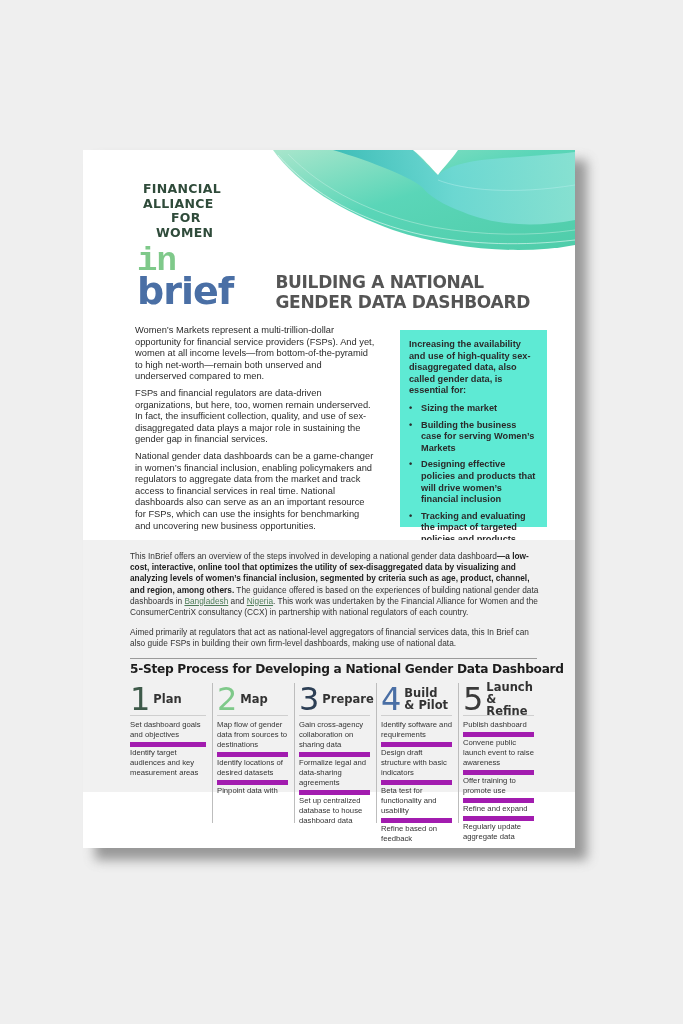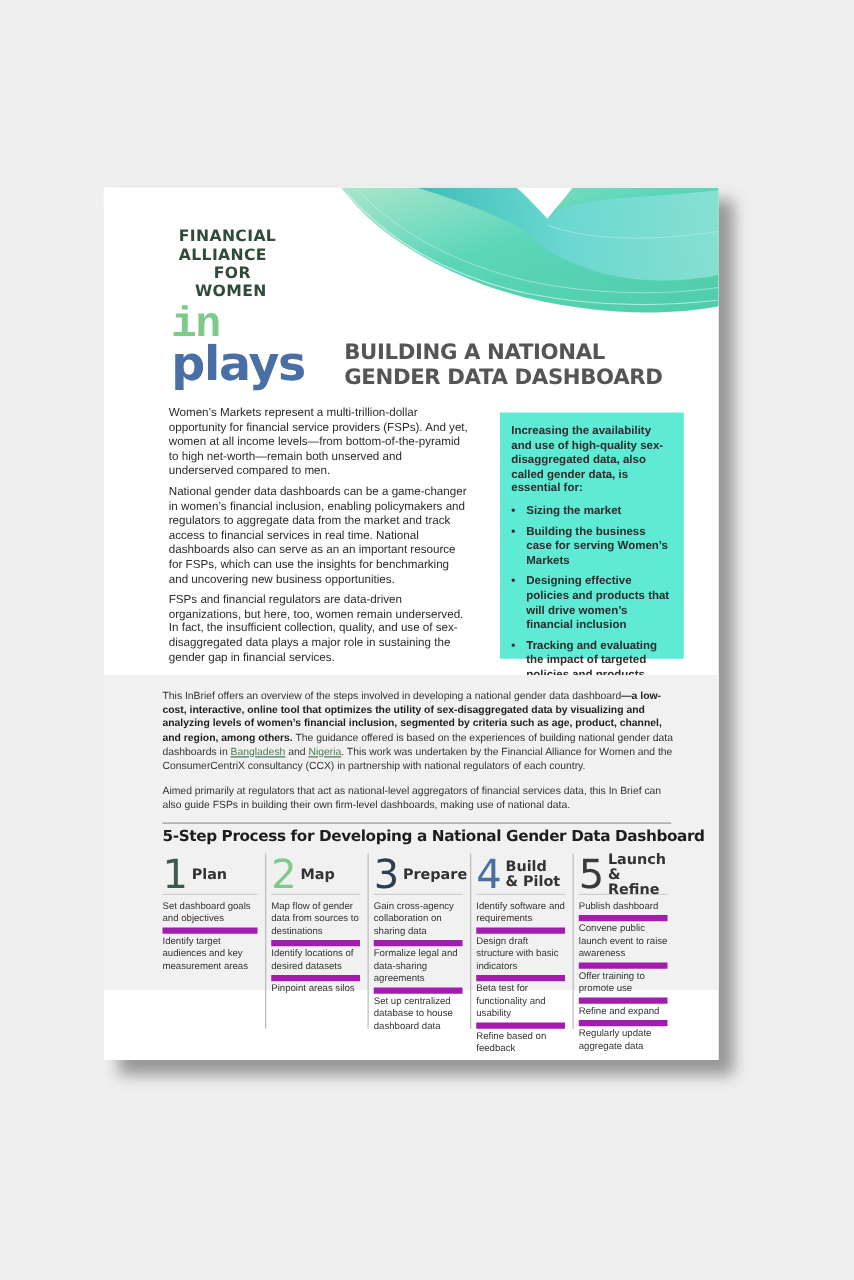--- a/index.html
+++ b/index.html
@@ -113,32 +113,32 @@
 
   <div class="brand">
     <span class="line">FINANCIAL</span>
     <span class="line">ALLIANCE</span>
     <span class="line r">FOR</span>
     <span class="line r2">WOMEN</span>
   </div>
 
   <div class="inbrief">
     <span class="in">in</span>
-    <span class="brief">plays</span>
+    <span class="brief">brief</span>
   </div>
 
   <h1 class="title">
     <span>BUILDING A NATIONAL</span>
     <span>GENDER DATA DASHBOARD</span>
   </h1>
 
   <div class="intro">
     <p>Women’s Markets represent a multi-trillion-dollar opportunity for financial service providers (FSPs). And yet, women at all income levels—from bottom-of-the-pyramid to high net-worth—remain both unserved and underserved compared to men.</p>
+    <p>FSPs and financial regulators are data-driven organizations, but here, too, women remain underserved. In fact, the insufficient collection, quality, and use of sex-disaggregated data plays a major role in sustaining the gender gap in financial services.</p>
     <p>National gender data dashboards can be a game-changer in women’s financial inclusion, enabling policymakers and regulators to aggregate data from the market and track access to financial services in real time. National dashboards also can serve as an an important resource for FSPs, which can use the insights for benchmarking and uncovering new business opportunities.</p>
-    <p>FSPs and financial regulators are data-driven organizations, but here, too, women remain underserved. In fact, the insufficient collection, quality, and use of sex-disaggregated data plays a major role in sustaining the gender gap in financial services.</p>
   </div>
 
   <div class="callout">
     <div>Increasing the availability and use of high-quality sex-disaggregated data, also called gender data, is essential for:</div>
     <ul>
       <li>Sizing the market</li>
       <li>Building the business case for serving Women’s Markets</li>
       <li>Designing effective policies and products that will drive women’s financial inclusion</li>
       <li>Tracking and evaluating the impact of targeted policies and products</li>
     </ul>
@@ -165,21 +165,21 @@
         </ul>
       </div>
       <div class="step">
         <div class="step-head">
           <span class="step-num" style="color:#7fc98a">2</span>
           <span class="step-label">Map</span>
         </div>
         <ul class="step-items">
           <li>Map flow of gender data from sources to destinations</li>
           <li>Identify locations of desired datasets</li>
-          <li>Pinpoint areas silos</li>
+          <li>Pinpoint data with</li>
         </ul>
       </div>
       <div class="step">
         <div class="step-head">
           <span class="step-num" style="color:#2d3f55">3</span>
           <span class="step-label">Prepare</span>
         </div>
         <ul class="step-items">
           <li>Gain cross-agency collaboration on sharing data</li>
           <li>Formalize legal and data-sharing agreements</li>

